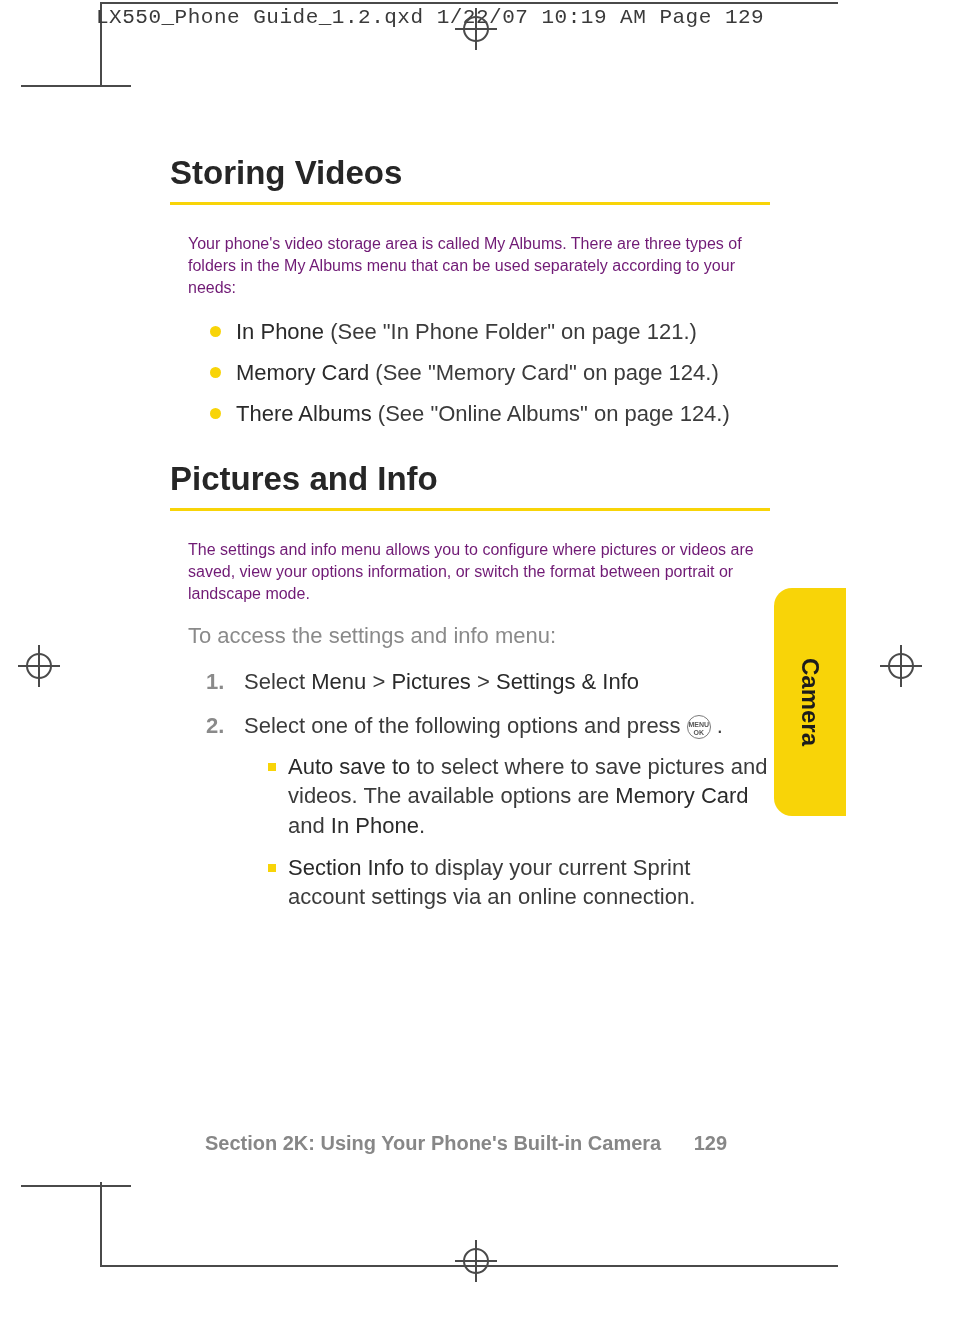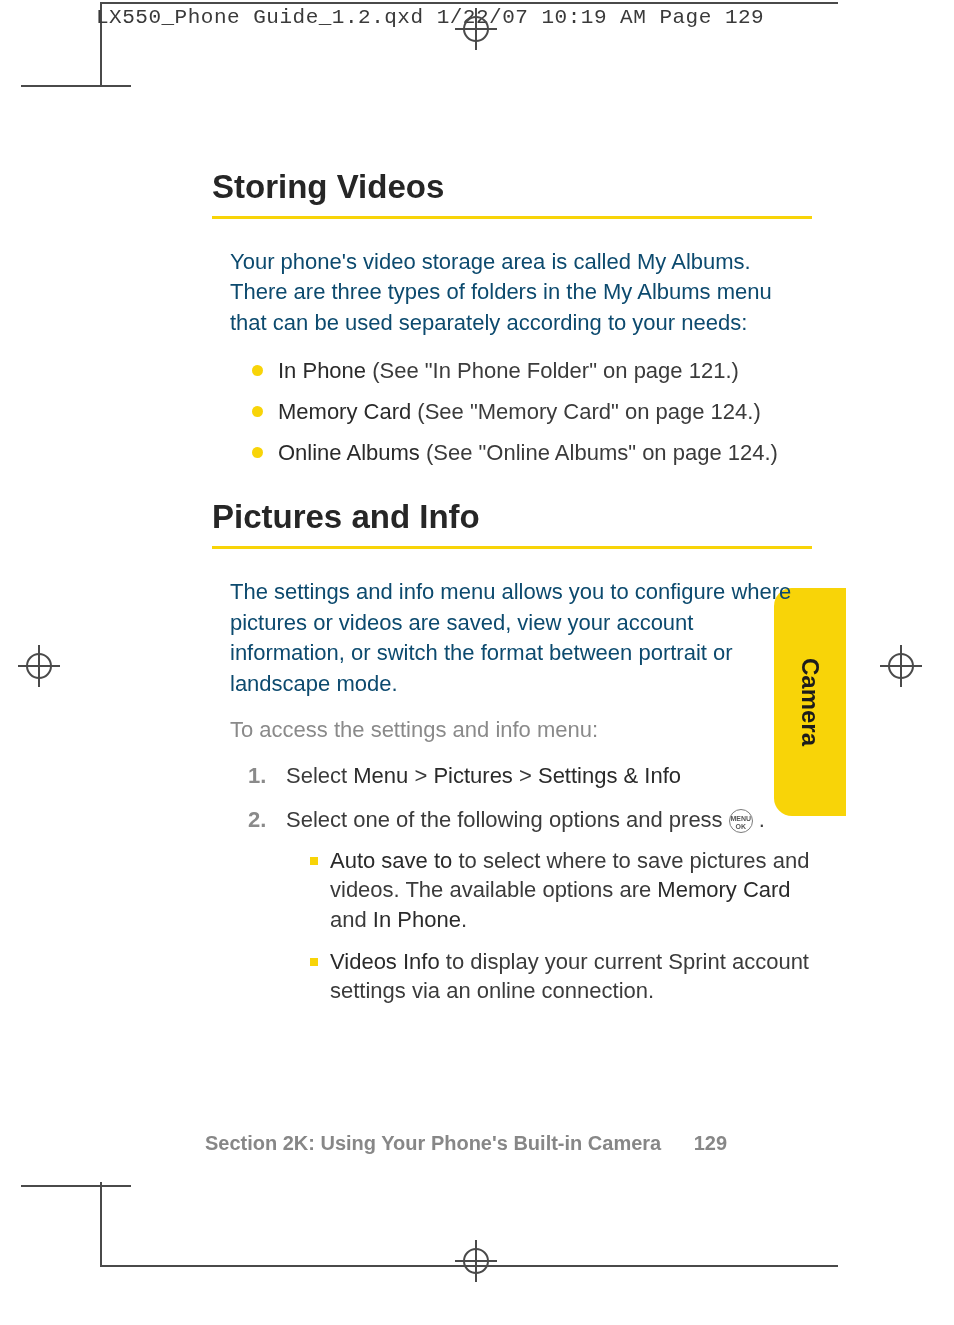--- a/index.html
+++ b/index.html
@@ -63,44 +63,43 @@
   .side-tab .txt {
     writing-mode: vertical-rl;
     font-weight:700;
     font-size:24px;
     color:#1c1c1c;
   }
 
   
   .content {
     position:absolute;
-    top:168px;
+    top:154px;
     left:170px;
     width:600px;
-    margin-left:42px;
   }
 
   h1 {
     margin:0 0 10px 0;
     font-size:33px;
     font-weight:700;
     color:#262626;
     letter-spacing:0px;
   }
   .rule {
     height:0;
     border-top:3px solid #f8d408;
     margin-bottom:28px;
     width:600px;
   }
   p.intro {
     margin:0 0 18px 18px;
-    font-size:22px;
+    font-size:16px;
     line-height:1.38;
-    color:#0c4a6e;
+    color:#701a75;
     width:580px;
   }
   ul.bullets {
     list-style:none;
     margin:0 0 30px 40px;
     padding:0;
   }
   ul.bullets li {
     position:relative;
     padding-left:26px;
@@ -242,28 +241,28 @@
     <p class="intro">Your phone's video storage area is called My Albums. There are three types of folders in the My Albums menu that can be used separately according to your needs:</p>
 
     <ul class="bullets">
       <li>
         <b>In Phone</b><span> (See "In Phone Folder" on page 121.)</span>
       </li>
       <li>
         <b>Memory Card</b><span> (See "Memory Card" on page 124.)</span>
       </li>
       <li>
-        <b>Online Albums</b><span> (See "Online Albums" on page 124.)</span>
+        <b>There Albums</b><span> (See "Online Albums" on page 124.)</span>
       </li>
     </ul>
 
     <h1>Pictures and Info</h1>
     <div class="rule"></div>
 
-    <p class="intro">The settings and info menu allows you to configure where pictures or videos are saved, view your account information, or switch the format between portrait or landscape mode.</p>
+    <p class="intro">The settings and info menu allows you to configure where pictures or videos are saved, view your options information, or switch the format between portrait or landscape mode.</p>
 
     <div class="gray-lead">To access the settings and info menu:</div>
 
     <ol class="steps">
       <li>
         <span class="num">1.</span>
         <span>Select </span><b>Menu</b><span> &gt; </span><b>Pictures</b><span> &gt; </span><b>Settings &amp; Info</b>
       </li>
       <li>
         <span class="num">2.</span>
@@ -272,21 +271,21 @@
           <span>MENU</span><br>
           <span>OK</span>
         </span>
         <span> .</span>
 
         <ul class="sub">
           <li>
             <b>Auto save to</b><span> to select where to save pictures and videos. The available options are  </span><b>Memory Card</b><span> and </span><b>In Phone</b><span>.</span>
           </li>
           <li>
-            <b>Videos Info</b><span> to display your current Sprint account settings via an online connection.</span>
+            <b>Section Info</b><span> to display your current Sprint account settings via an online connection.</span>
           </li>
         </ul>
       </li>
     </ol>
 
   </div>
 
   <div class="footer">
     <span class="sec">Section 2K: Using Your Phone's Built-in Camera</span>
     <span class="pg">129</span>

